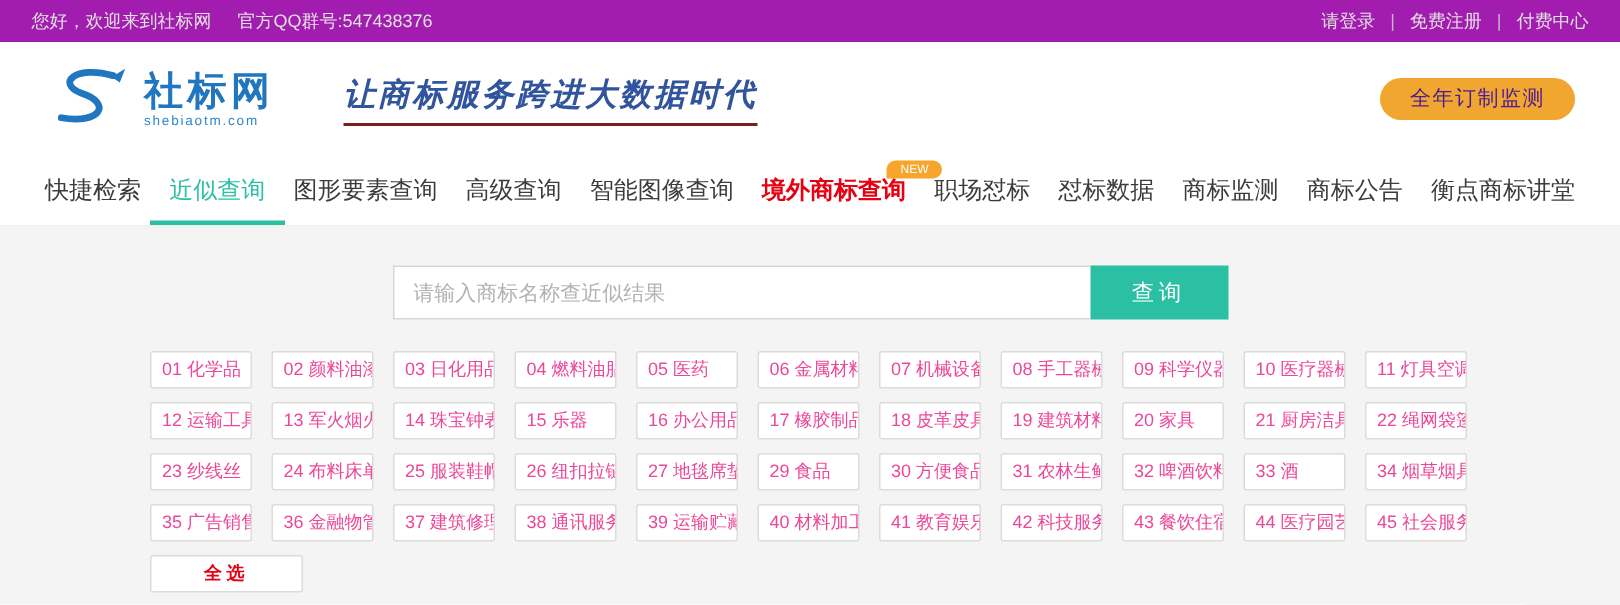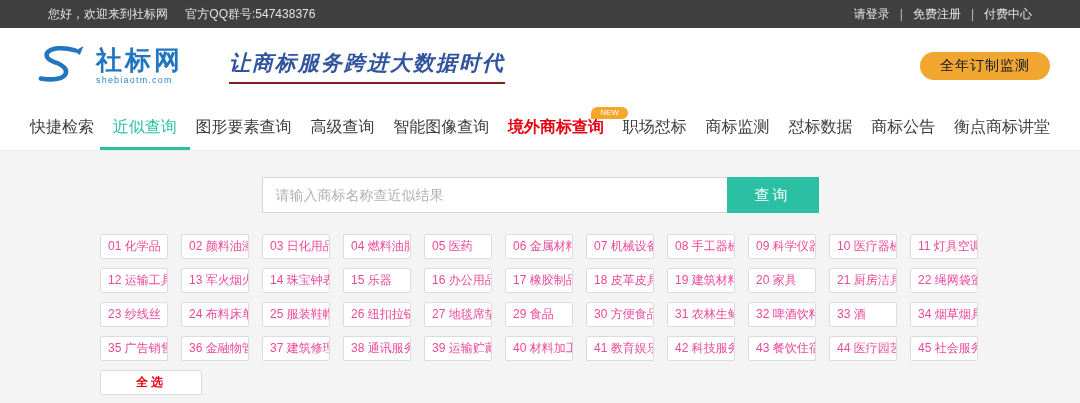--- a/index.html
+++ b/index.html
@@ -1,36 +1,36 @@
 <!DOCTYPE html>
 <html><head>
 <meta charset="utf-8">
 <style>
   * { margin:0; padding:0; box-sizing:border-box; }
   html,body { width:1080px; height:403px; overflow:hidden; background:#fff;
     font-family:"Liberation Sans","DejaVu Sans",sans-serif; }
 
   
-  .topbar { height:28px; background:#404040; color:#e2e2e2; font-size:12px;
-    display:flex; align-items:center; justify-content:space-between; padding:0 48px; }
+  .topbar { height:28px; background:#a21caf; color:#e2e2e2; font-size:12px;
+    display:flex; align-items:center; justify-content:space-between; padding:0 21px; }
   .topbar-left span { margin-right:14px; }
   .topbar-right { display:flex; align-items:center; }
   .topbar-link { cursor:pointer; color:#e2e2e2; }
   .topbar-divider { margin:0 10px; color:#bdbdbd; }
 
   
   .header { height:76px; background:#fff; display:flex; align-items:center; padding:0 30px; }
   .logo { display:flex; align-items:center; cursor:pointer; }
   .logo-text { margin-left:8px; }
   .logo-name { font-size:26px; font-weight:bold; color:#2176c0; letter-spacing:3px; line-height:26px; }
   .logo-domain { font-size:9px; color:#2f86cc; letter-spacing:1.2px; margin-top:2px; }
   .slogan { margin-left:46px; font-family:"DejaVu Serif","Liberation Serif",serif;
     font-style:italic; font-weight:bold; font-size:21px; color:#30549e;
     padding-bottom:5px; border-bottom:2px solid #7f1d1d; letter-spacing:2px; }
-  .cta-btn { margin-left:auto; background:#f0a62f; color:#0f172a; border:none; cursor:pointer;
+  .cta-btn { margin-left:auto; background:#f0a62f; color:#4c1d95; border:none; cursor:pointer;
     height:28px; padding:0 20px; border-radius:14px; font-size:14px; letter-spacing:1px; }
 
   
   .nav { height:47px; background:#fff; border-bottom:1px solid #ececec;
     display:flex; align-items:stretch; justify-content:space-between; padding:0 30px; }
   .nav-item { display:flex; align-items:center; position:relative; font-size:16px;
     color:#3c3c3c; cursor:pointer; white-space:nowrap; }
   .nav-item.active { color:#2bc0a4; }
   .nav-item.active::after { content:""; position:absolute; left:-13px; right:-13px;
     bottom:0; height:3px; background:#2bc0a4; }
@@ -114,25 +114,25 @@
   </div>
     <div class="nav-item hot">
     <span class="nav-label">境外商标查询</span>
     <span class="nav-badge">NEW</span>
   </div>
     <div class="nav-item">
     <span class="nav-label">职场怼标</span>
 
   </div>
     <div class="nav-item">
-    <span class="nav-label">商标监测</span>
+    <span class="nav-label">怼标数据</span>
 
   </div>
     <div class="nav-item">
-    <span class="nav-label">怼标数据</span>
+    <span class="nav-label">商标监测</span>
 
   </div>
     <div class="nav-item">
     <span class="nav-label">商标公告</span>
 
   </div>
     <div class="nav-item">
     <span class="nav-label">衡点商标讲堂</span>
 
   </div>

